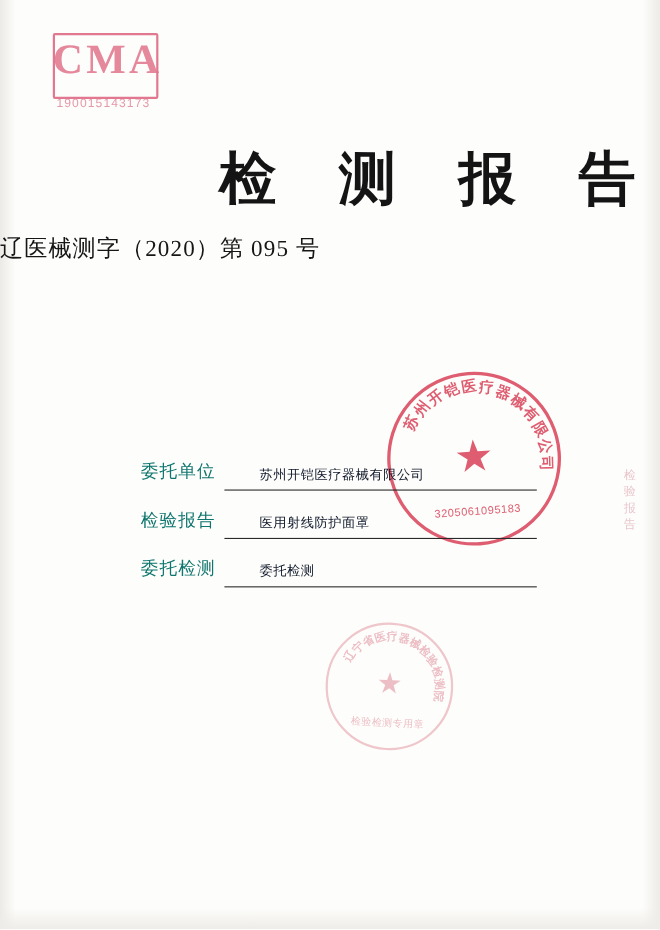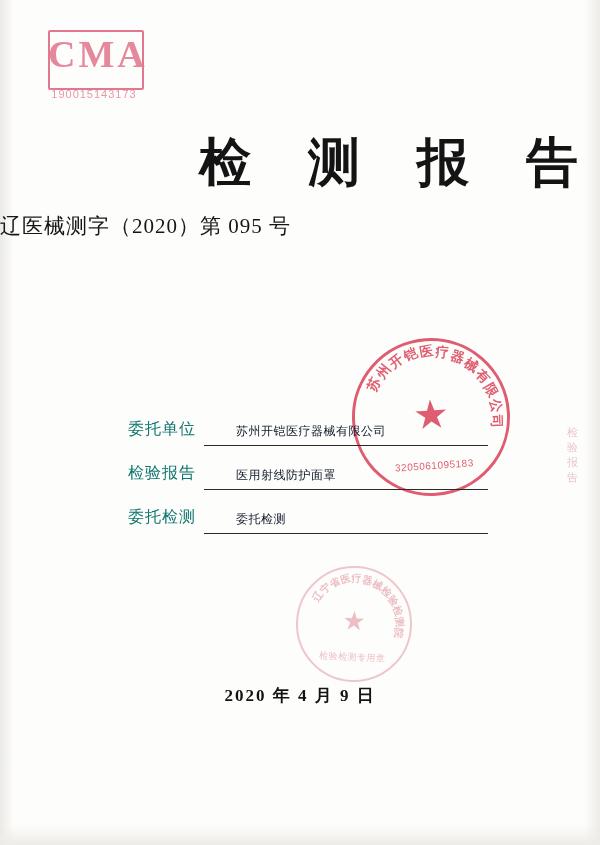--- a/index.html
+++ b/index.html
@@ -330,17 +330,16 @@
       <span style="transform:rotate(36deg) translate(0,-52px) rotate(0deg);">检</span>
       <span style="transform:rotate(50deg) translate(0,-52px) rotate(0deg);">验</span>
       <span style="transform:rotate(64deg) translate(0,-52px) rotate(0deg);">检</span>
       <span style="transform:rotate(78deg) translate(0,-52px) rotate(0deg);">测</span>
       <span style="transform:rotate(92deg) translate(0,-52px) rotate(0deg);">院</span>
     </div>
     <div class="seal-star">★</div>
     <div class="seal-bottom-code">检验检测专用章</div>
   </div>
 
-  <div class="issue-date">2020 年 4 月 9 日</div>
 
   <div class="margin-note">检验报告</div>
 
 </div>
 
 </body></html>

